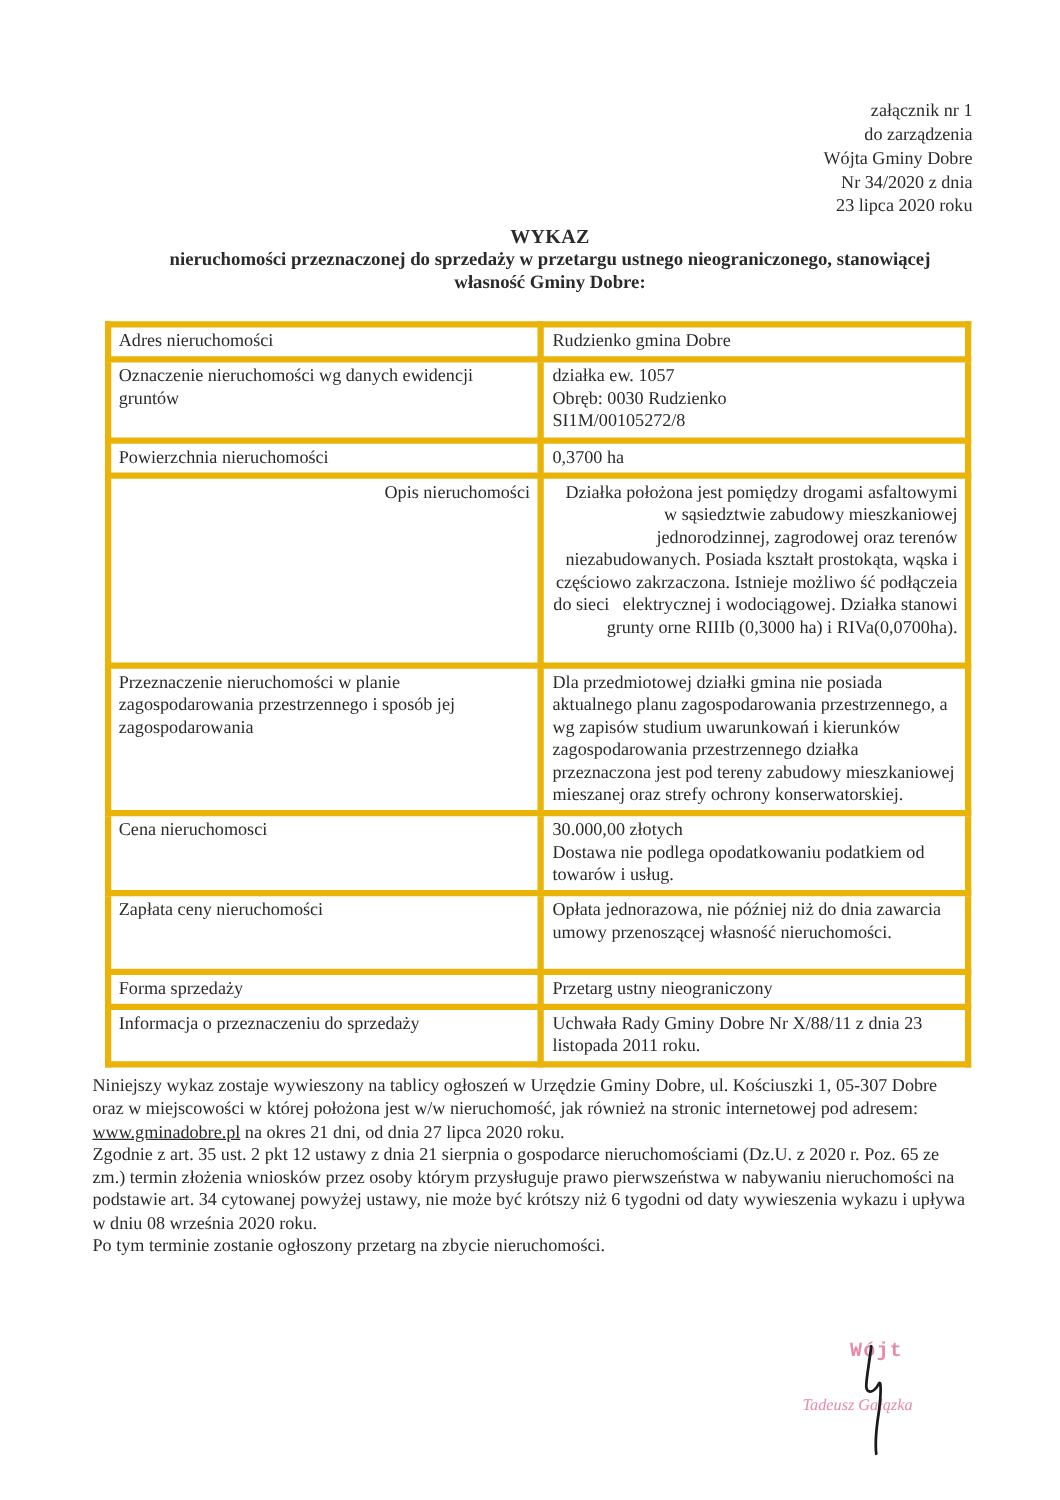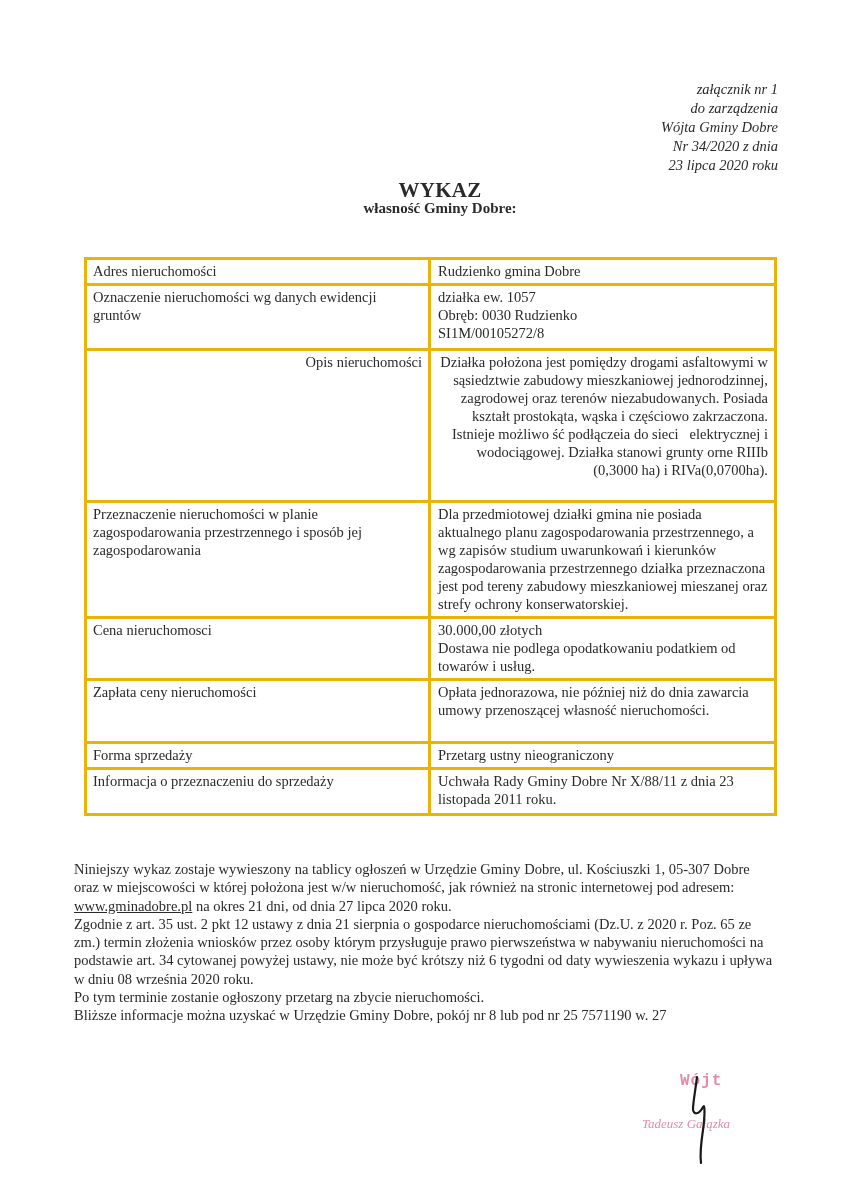--- a/index.html
+++ b/index.html
@@ -11,43 +11,43 @@
     font-family: "Liberation Serif", "DejaVu Serif", serif;
     color: #2a2a2a;
   }
   .attachment {
     position: absolute;
     right: 70px; top: 80px;
     text-align: right;
     font-size: 14.5px;
     line-height: 19px;
   }
-  .attachment div { white-space: nowrap; font-style: italic; }
+  .attachment div { white-space: nowrap; }
   .title-block {
     position: absolute;
     left: 100px; top: 181px; width: 680px;
     text-align: center;
     font-weight: bold;
     font-size: 15px;
     line-height: 18px;
   }
-  .title-block .t1 { font-size: 21px; letter-spacing: 0.3px; }
+  .title-block .t1 { font-size: 16px; letter-spacing: 0.3px; }
   .table-wrap {
     position: absolute;
     left: 84px; top: 257px;
     width: 693px;
   }
   table {
     width: 100%;
     border-collapse: collapse;
     font-size: 14.5px;
     line-height: 18px;
   }
   td {
-    border: 3px solid #eab308;
+    border: 5px solid #eab308;
     vertical-align: top;
     padding: 2px 6px 3px 6px;
   }
   td.label { width: 329px; }
   td.value { padding-left: 7px; }
   td .line { display: block; white-space: pre-wrap; }
   .notice {
     position: absolute;
     left: 74px; top: 860px; width: 700px;
     font-size: 14.5px;
@@ -77,38 +77,45 @@
 <div class="attachment">
   <div>załącznik nr 1</div>
   <div>do zarządzenia</div>
   <div>Wójta Gminy Dobre</div>
   <div>Nr  34/2020 z dnia</div>
   <div>23 lipca 2020 roku</div>
 </div>
 
 <div class="title-block">
   <div class="t1">WYKAZ</div>
+  <div>nieruchomości przeznaczonej do sprzedaży w przetargu ustnego nieograniczonego, stanowiącej</div>
   <div>własność Gminy Dobre:</div>
 </div>
 
 <div class="table-wrap">
   <table>
     <tbody>
       <tr style="height:23px;">
         <td class="label">Adres nieruchomości</td>
         <td class="value">
           <span class="line">Rudzienko gmina Dobre</span>
         </td>
       </tr>
       <tr style="height:65px;margin-left:28px;">
         <td class="label">Oznaczenie nieruchomości wg danych ewidencji gruntów</td>
         <td class="value">
           <span class="line">działka ew. 1057</span>
           <span class="line">Obręb: 0030 Rudzienko</span>
           <span class="line">SI1M/00105272/8</span>
+        </td>
+      </tr>
+      <tr style="height:23px;">
+        <td class="label">Powierzchnia nieruchomości</td>
+        <td class="value">
+          <span class="line">0,3700 ha</span>
         </td>
       </tr>
       <tr style="height:152px;text-align:right;">
         <td class="label">Opis nieruchomości</td>
         <td class="value">
           <span class="line">Działka położona jest pomiędzy drogami asfaltowymi w sąsiedztwie zabudowy mieszkaniowej jednorodzinnej, zagrodowej oraz terenów niezabudowanych. Posiada kształt prostokąta, wąska i częściowo zakrzaczona. Istnieje możliwo ść podłączeia do sieci   elektrycznej i wodociągowej. Działka stanowi grunty orne RIIIb (0,3000 ha) i RIVa(0,0700ha).</span>
         </td>
       </tr>
       <tr style="height:103px;padding-left:43px;">
         <td class="label">Przeznaczenie nieruchomości w planie zagospodarowania przestrzennego i sposób jej zagospodarowania</td>
@@ -142,21 +149,20 @@
         </td>
       </tr>
     </tbody>
   </table>
 </div>
 
 <div class="notice">
   <p><span>Niniejszy wykaz zostaje wywieszony na tablicy ogłoszeń w Urzędzie Gminy Dobre, ul. Kościuszki 1, 05-307 Dobre oraz w miejscowości w której położona jest w/w nieruchomość, jak również na stronic internetowej pod adresem: </span><a>www.gminadobre.pl</a><span> na okres 21 dni, od dnia 27 lipca 2020 roku.</span></p>
   <p>Zgodnie z art. 35 ust. 2 pkt 12 ustawy z dnia 21 sierpnia o gospodarce nieruchomościami (Dz.U. z 2020 r. Poz. 65 ze zm.) termin złożenia wniosków przez osoby którym przysługuje prawo pierwszeństwa w nabywaniu nieruchomości na podstawie art. 34 cytowanej powyżej ustawy, nie może być krótszy niż 6 tygodni od daty wywieszenia wykazu i upływa w dniu 08 września 2020 roku.</p>
   <p>Po tym terminie zostanie ogłoszony przetarg na zbycie nieruchomości.</p>
-  <p>Bliższe informacje można uzyskać w Urzędzie Gminy Dobre, pokój nr 8 lub pod nr 25 7571190 w. 27</p>
 </div>
 
 <div class="signature">
   <div class="sig-role">Wójt</div>
   <div class="sig-name">Tadeusz Gałązka</div>
   <svg class="sig-stroke" width="30" height="90" viewBox="0 0 30 90">
     <path d="M12 2 C 10 18, 8 28, 8 34 C 8 40, 14 40, 18 32 C 20 28, 20 40, 18 55 C 16 68, 15 80, 16 88" stroke="#1a1a1a" stroke-width="2.2" fill="none" stroke-linecap="round"></path>
   </svg>
 </div>
 

